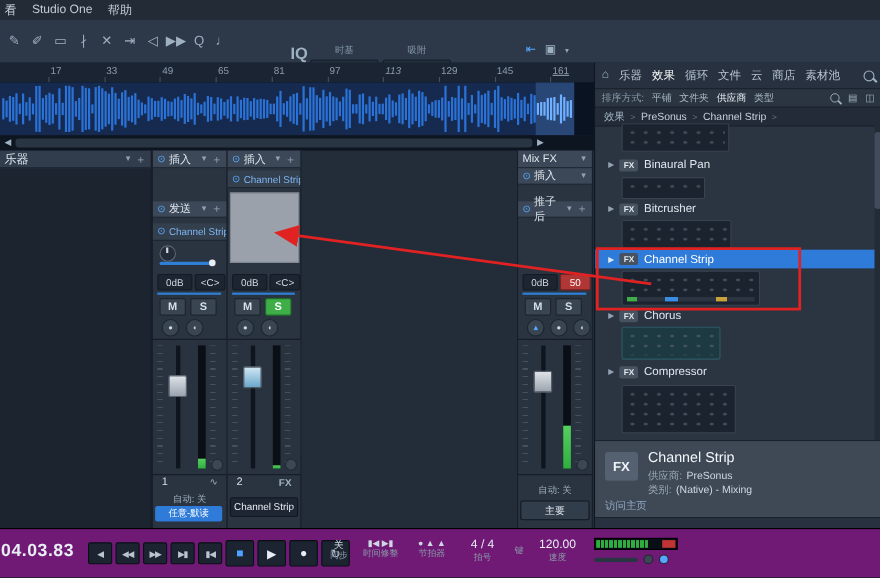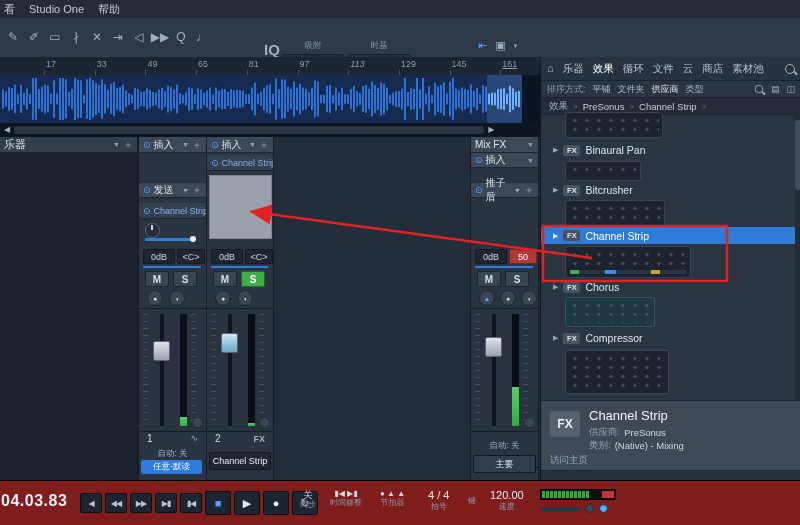--- a/index.html
+++ b/index.html
@@ -83,21 +83,21 @@
                  background:linear-gradient(90deg,#3fae49 0 8%,#2b3542 8% 30%,#3b8ce4 30% 40%,#2b3542 40% 70%,#c9a23a 70% 78%,#2b3542 78%);}
   .thumb.teal{background:#1d3a42;border-color:#2e5a64;}
   #bscroll{position:absolute;right:0;top:0;width:6px;height:288px;background:#222b36;}
   #bscrollh{position:absolute;right:0;top:8px;width:6px;height:70px;background:#404c5b;border-radius:3px;}
   #binfo{position:absolute;left:0;top:343px;width:260px;height:70px;background:#3f4955;border-top:1px solid #1a222e;}
   #binfobadge{position:absolute;left:9px;top:10px;width:30px;height:26px;background:#556070;border-radius:3px;
               display:flex;align-items:center;justify-content:center;font-size:12px;font-weight:bold;color:#eef2f6;}
   .infolabel{color:#9aa8b6;}
   #bbottom{position:absolute;left:0;top:413px;width:260px;height:10px;background:#273140;border-top:1px solid #1a222e;}
   
-  #transport{left:0;top:480px;width:800px;height:45px;background:#7f1d1d;border-top:1px solid #000;text-decoration:underline;}
+  #transport{left:0;top:480px;width:800px;height:45px;background:#701a75;border-top:1px solid #000;text-decoration:underline;}
   .tbtn{width:20px;height:18px;background:#1b2430;border:1px solid #0a0f16;border-radius:2px;color:#b9c4d0;
         font-size:8px;display:flex;align-items:center;justify-content:center;letter-spacing:-1px;}
   .tbtn.big{width:24px;height:22px;font-size:11px;letter-spacing:0;}
   .tgroup2{text-align:center;line-height:1.15;}
   .tg-top{font-size:9px;color:#cfd8e2;}
   .tg-bot{font-size:8px;color:#8a99a9;}
   .tg-val{font-size:11px;color:#e8eef4;}
   .navbtn{width:44px;height:30px;border-radius:3px;display:flex;align-items:center;justify-content:center;
           font-size:11px;color:#cfd8e2;background:#232d3b;border:1px solid #0a0f16;}
   .navbtn.blue{background:#2e7fd6;color:#fff;border-color:#1b5aa0;}
@@ -125,30 +125,30 @@
       <span class="toolico">✕</span>
       <span class="toolico">⇥</span>
       <span class="toolico">◁</span>
       <span class="toolico">▶▶</span>
       <span class="toolico">Q</span>
       <span class="toolico">♩</span>
     </div>
     <span class="abs" style="left:264px;top:23px;font-size:15px;font-weight:bold;color:#9fb0c0;">IQ</span>
     <div class="abs flex" style="left:282px;top:22px;gap:4px;">
       <div class="tgroup">
+        <div class="tglabel">时基</div>
+        <div class="tgvalue">
+          <span>小节</span>
+          <span class="chev">▾</span>
+        </div>
+      </div>
+      <div class="tgroup">
         <div class="tglabel">吸附</div>
         <div class="tgvalue">
           <span>自适应</span>
-          <span class="chev">▾</span>
-        </div>
-      </div>
-      <div class="tgroup">
-        <div class="tglabel">时基</div>
-        <div class="tgvalue">
-          <span>小节</span>
           <span class="chev">▾</span>
         </div>
       </div>
     </div>
     <div class="abs flex" style="left:478px;top:22px;gap:8px;">
       <span class="ico" style="color:#57a8ff;">⇤</span>
       <span class="ico">▣</span>
       <span class="chev">▾</span>
     </div>
   </div>

